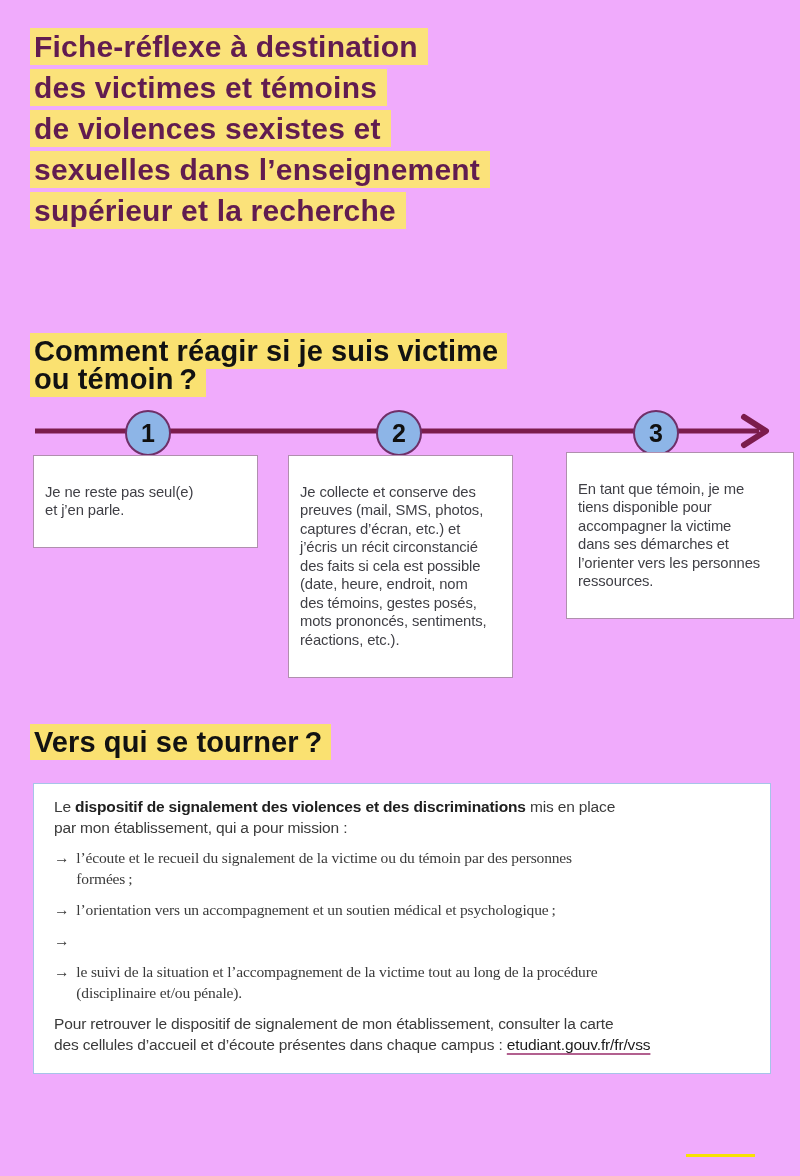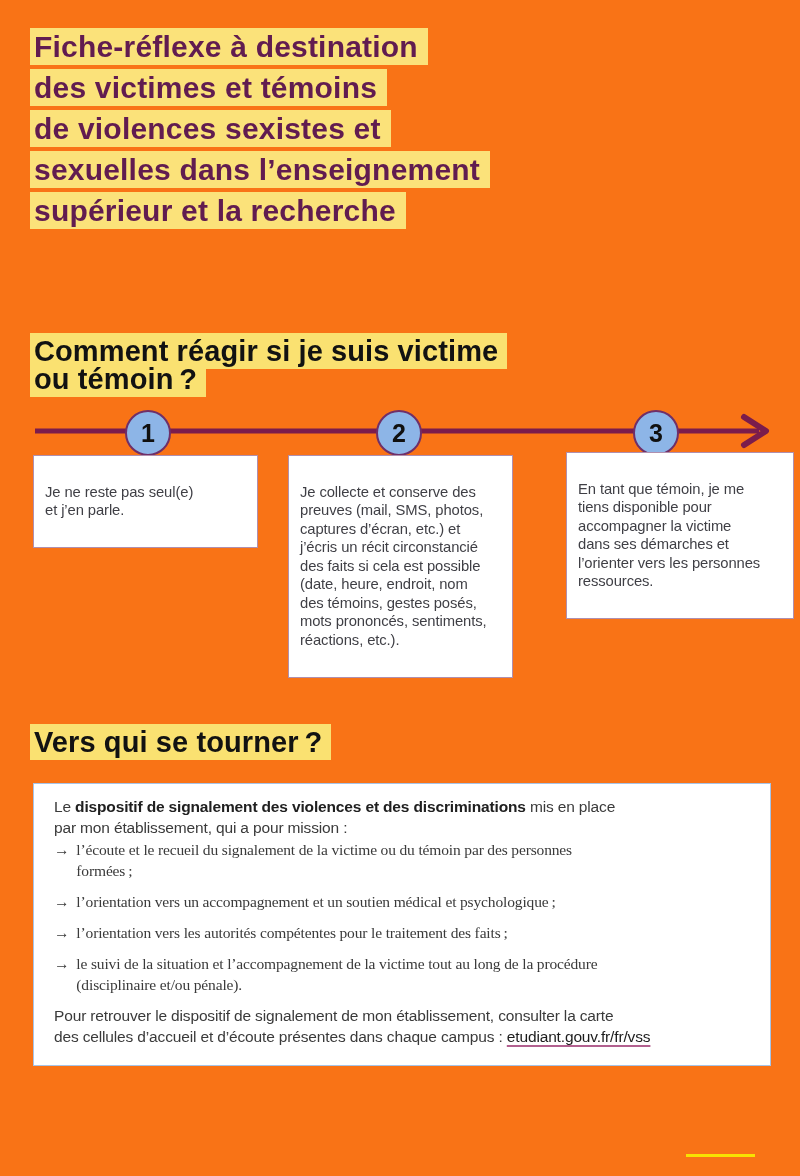--- a/index.html
+++ b/index.html
@@ -1,20 +1,20 @@
 <!DOCTYPE html>
 <html lang="fr"><head>
 <meta charset="utf-8">
 <style>
   html,body{margin:0;padding:0;}
   body{background:#e6ecf8;}
   .page{
     position:relative;
     width:800px;height:1176px;
-    background:#f97316;
+    background:#f0abfc;
     font-family:"Liberation Sans", sans-serif;
     overflow:hidden;
   }
   
   .title{
     position:absolute;left:30px;top:26px;margin:0;
     font-size:30px;line-height:41px;font-weight:bold;
     color:#611c50;letter-spacing:0.2px;
   }
   .hl-title{
@@ -66,21 +66,21 @@
   
   .info-box{
     position:absolute;left:33px;top:783px;width:738px;min-height:283px;
     box-sizing:border-box;
     background:#ffffff;border:1.5px solid #a6c4e8;
     padding:12px 20px 18px;
     color:#3a3a3a;font-size:15.5px;line-height:21px;
     letter-spacing:-0.15px;
   }
   .info-box p{margin:0 0 10px;white-space:pre-line;}
-  .info-box .intro{margin-bottom:1px;}
+  .info-box .intro{margin-bottom:9px;}
   .info-box strong{color:#202020;}
   .bullet{display:flex;margin:0 0 10px;}
   .bullet .arrow{flex:0 0 auto;margin-right:7px;}
   .bullet .btext{white-space:pre-line;font-family:Liberation Serif, serif;}
   .outro{margin:9px 0 0 !important;}
   .vss-link{
     font-weight:normal;color:#1c1c1c;
     text-decoration:underline;
     text-decoration-color:#b2608f;
     text-decoration-thickness:1.5px;
@@ -157,21 +157,20 @@
       <span class="arrow">→</span>
       <span class="btext">l’écoute et le recueil du signalement de la victime ou du témoin par des personnes
 formées ;</span>
     </div>
     <div class="bullet">
       <span class="arrow">→</span>
       <span class="btext">l’orientation vers un accompagnement et un soutien médical et psychologique ;</span>
     </div>
     <div class="bullet">
       <span class="arrow">→</span>
-      <span class="btext">l’orientation vers les autorités compétentes pour le traitement des faits ;</span>
     </div>
     <div class="bullet">
       <span class="arrow">→</span>
       <span class="btext">le suivi de la situation et l’accompagnement de la victime tout au long de la procédure
 (disciplinaire et/ou pénale).</span>
     </div>
 
     <p class="outro"><span>Pour retrouver le dispositif de signalement de mon établissement, consulter la carte
 des cellules d’accueil et d’écoute présentes dans chaque campus : </span><a class="vss-link">etudiant.gouv.fr/fr/vss</a></p>
   </div>

